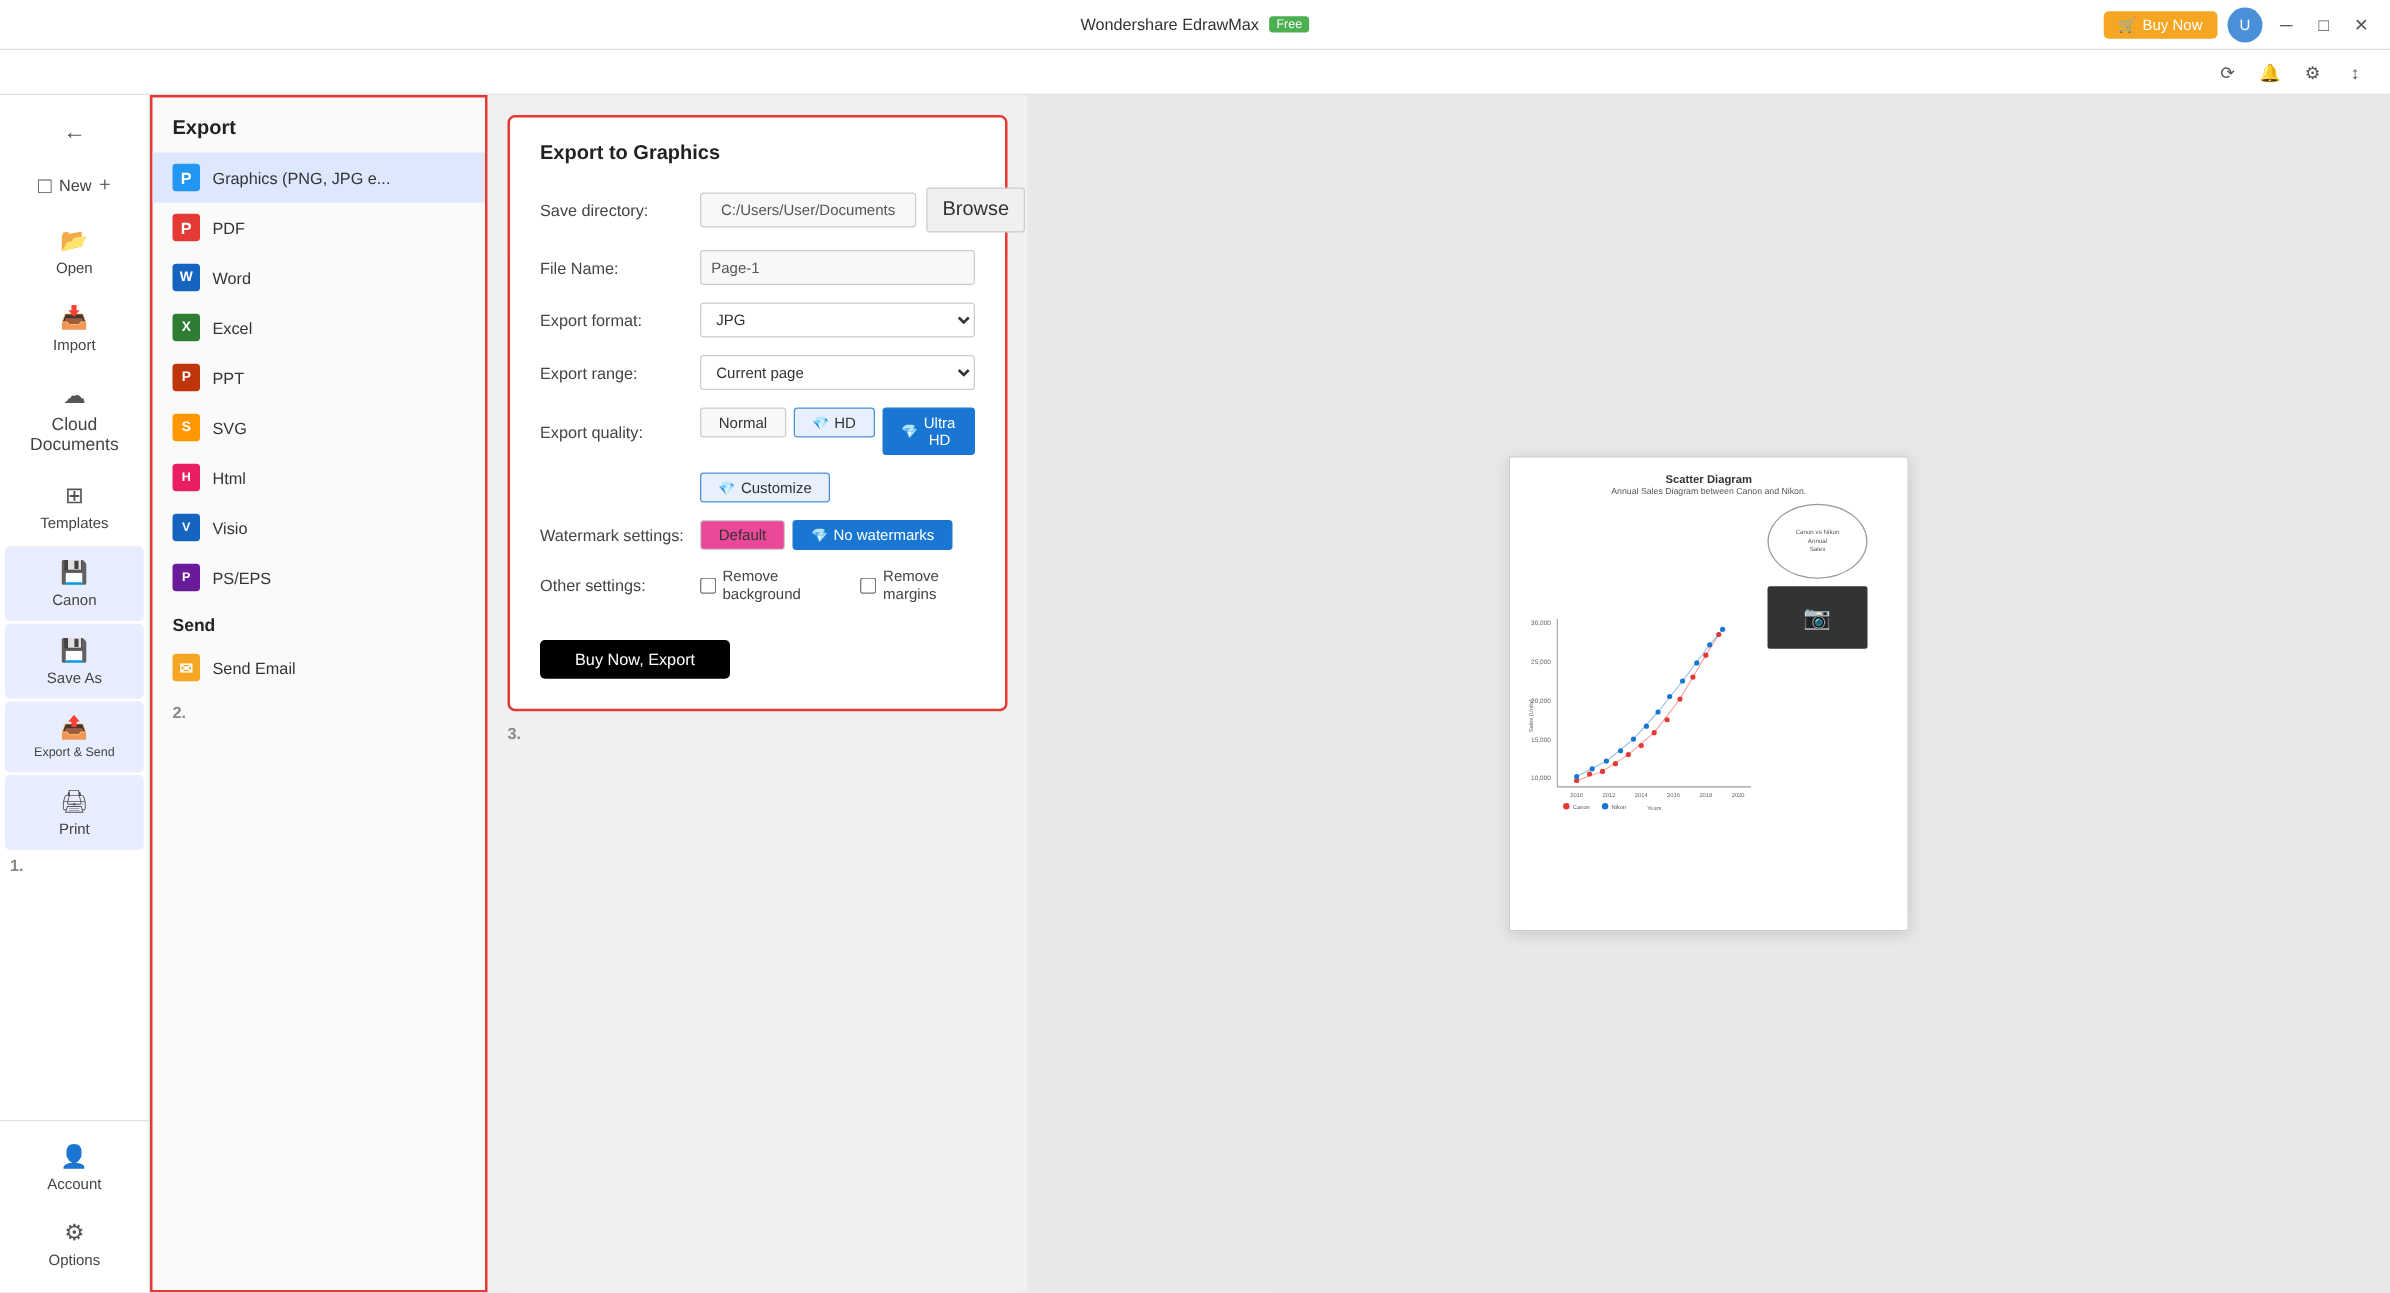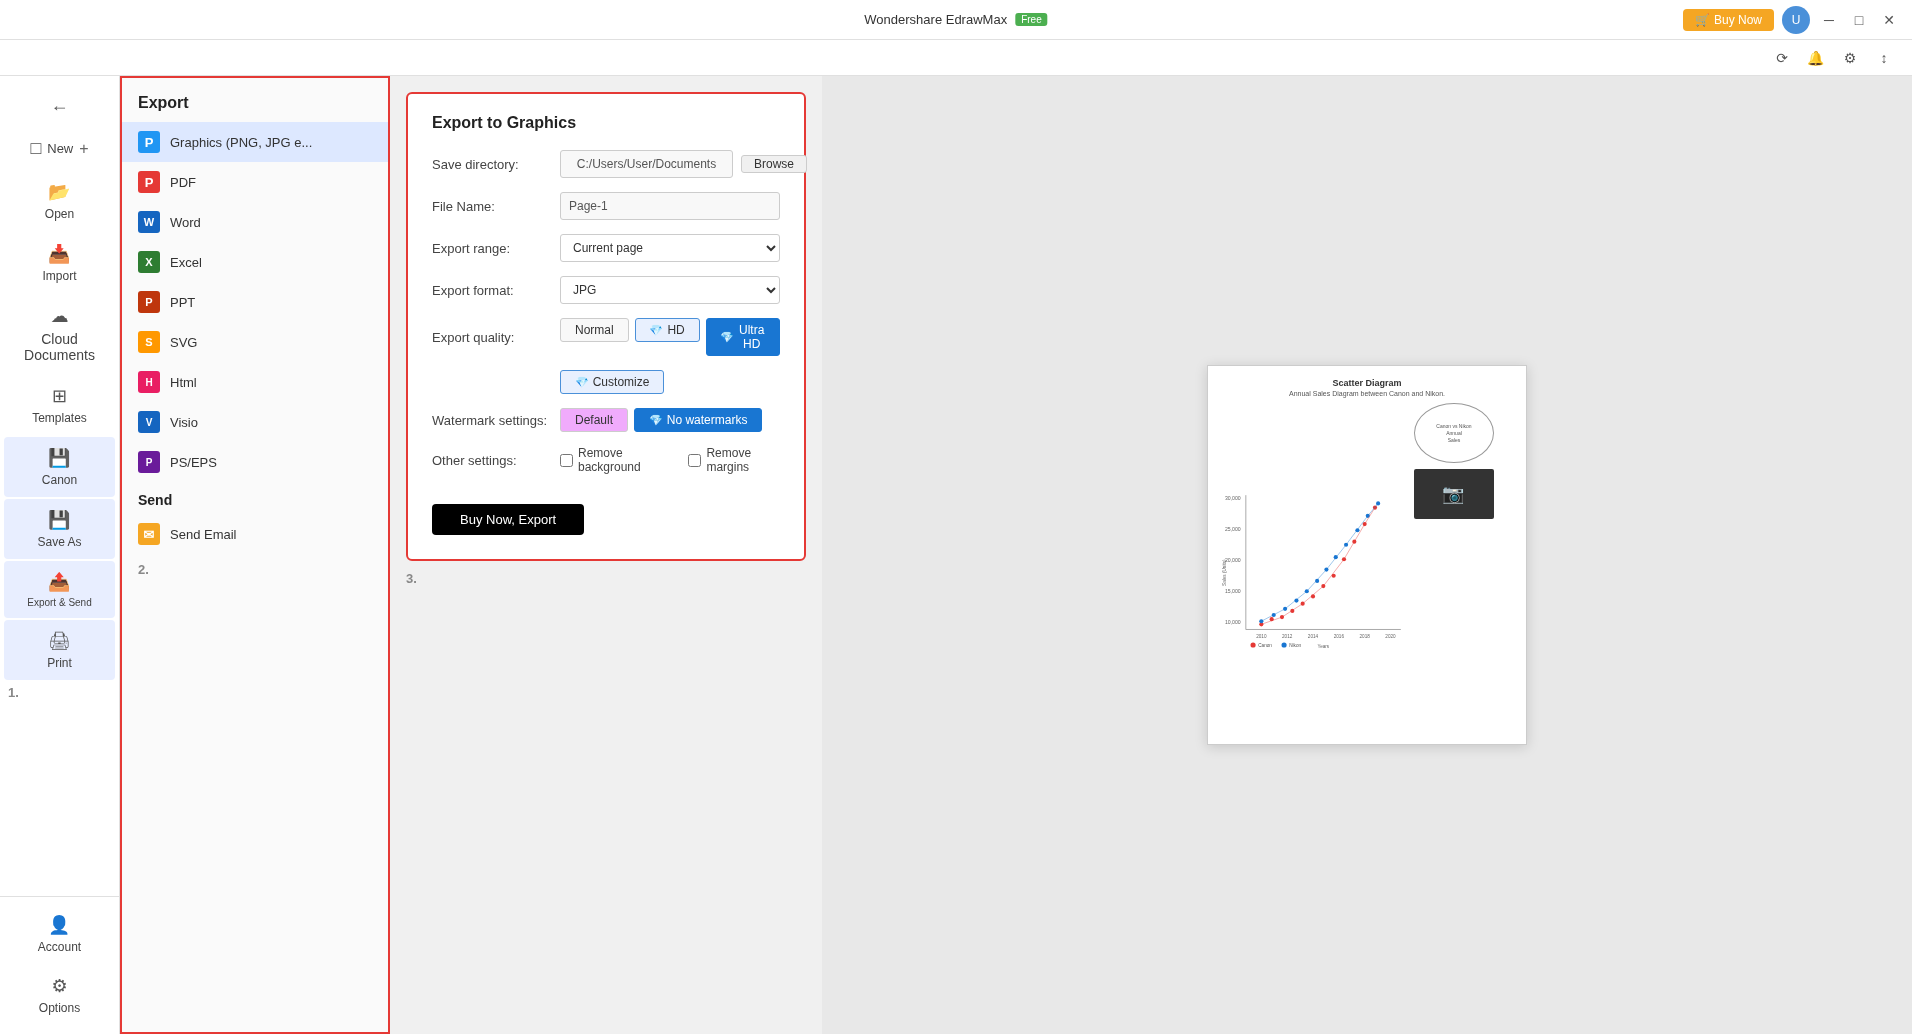--- a/index.html
+++ b/index.html
@@ -243,26 +243,26 @@
       height: 28px;
       border: 1px solid #ccc;
       border-radius: 3px;
       padding: 0 8px;
       font-size: 12px;
       color: #333;
       background: #fff;
       cursor: pointer;
     }
     .browse-btn {
-      height: 18px;
+      height: 36px;
       padding: 0 12px;
       background: #f0f0f0;
       border: 1px solid #ccc;
       border-radius: 3px;
-      font-size: 12px;
+      font-size: 16px;
       cursor: pointer;
       color: #333;
     }
 
     
     .quality-group {
       display: flex;
       gap: 6px;
       align-items: flex-start;
     }
@@ -303,21 +303,21 @@
     
     .watermark-group {
       display: flex;
       gap: 6px;
       align-items: center;
     }
     .watermark-btn {
       padding: 4px 14px;
       border: 1px solid #ccc;
       border-radius: 3px;
-      background: #f0abfc;
+      background: #ec4899;
       font-size: 12px;
       cursor: pointer;
       color: #333;
     }
     .watermark-btn.active-nowm {
       background: #1976d2;
       border-color: #1976d2;
       color: #fff;
       display: flex;
       align-items: center;
@@ -607,38 +607,38 @@
       </div>
 
       
       <div class="dialog-row">
         <div class="dialog-label">File Name:</div>
         <input class="dialog-input" style="flex: 1 1 0%;" value="Page-1">
       </div>
 
       
       <div class="dialog-row">
-        <div class="dialog-label">Export range:</div>
-        <select class="dialog-select">
-          <option>Current page</option>
-          <option>All pages</option>
-          <option>Selection</option>
-        </select>
-      </div>
-
-      
-      <div class="dialog-row">
         <div class="dialog-label">Export format:</div>
         <select class="dialog-select">
           <option>JPG</option>
           <option>PNG</option>
           <option>BMP</option>
           <option>GIF</option>
           <option>TIFF</option>
           <option>SVG</option>
+        </select>
+      </div>
+
+      
+      <div class="dialog-row">
+        <div class="dialog-label">Export range:</div>
+        <select class="dialog-select">
+          <option>Current page</option>
+          <option>All pages</option>
+          <option>Selection</option>
         </select>
       </div>
 
       
       <div class="dialog-row">
         <div class="dialog-label">Export quality:</div>
         <div class="quality-group">
           <button class="quality-btn">Normal</button>
           <button class="quality-btn active-hd">
             <span class="gem-icon">💎</span>

